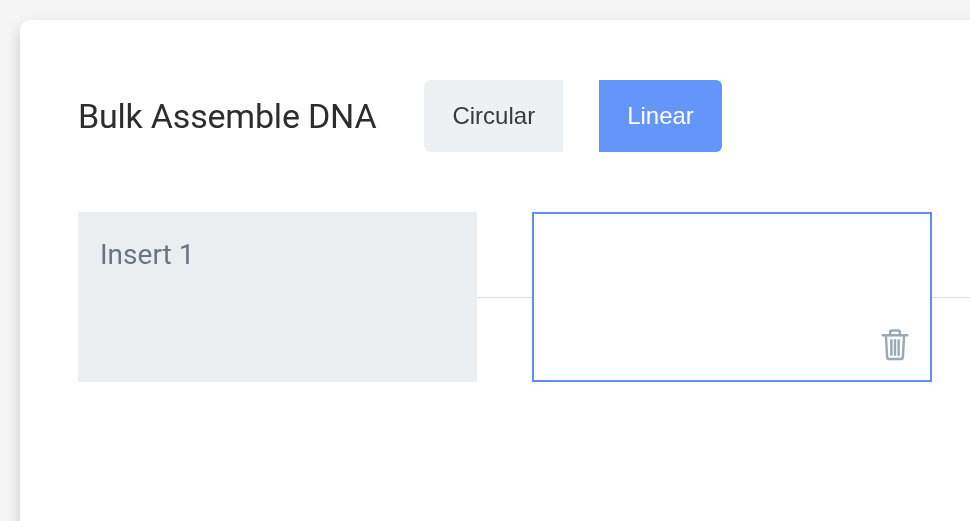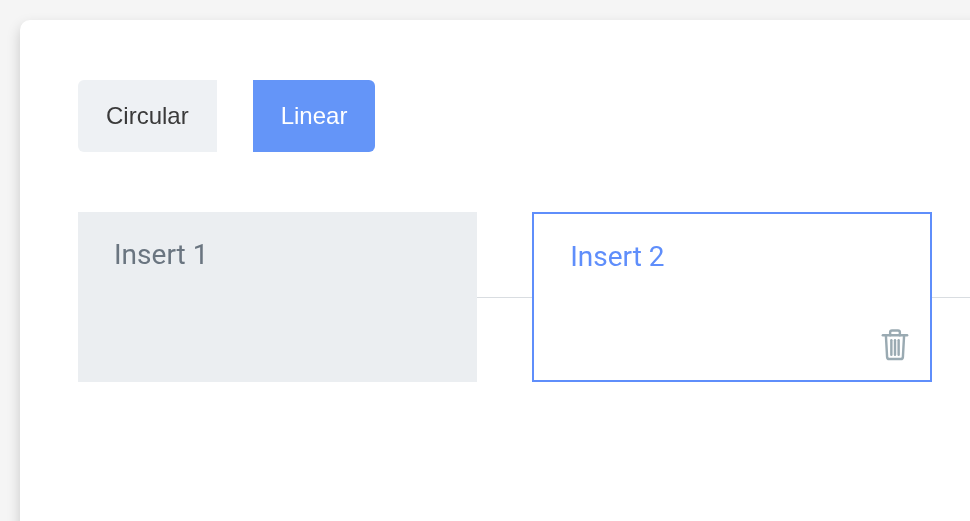--- a/index.html
+++ b/index.html
@@ -71,21 +71,21 @@
       right: -58px;
       height: 1px;
       background: #d9dde1;
       z-index: 0;
     }
     .insert-card {
       position: relative;
       z-index: 1;
       width: 472px;
       height: 170px;
-      padding: 26px 36px;
+      padding: 26px 22px;
       display: flex;
       flex-direction: column;
       justify-content: flex-start;
     }
     .insert-card.inactive {
       background: #ebeef1;
       color: #6a7580;
     }
     .insert-card.active {
       background: #ffffff;
@@ -114,38 +114,38 @@
       height: 100%;
       display: block;
     }
   </style>
 </head>
 <body>
 
 <div class="panel">
 
   <div class="header-row">
+    <h1 class="page-title">Bulk Assemble DNA</h1>
 
     <div class="toggle-group">
       <button class="toggle-btn inactive">Circular</button>
       <button class="toggle-btn active">Linear</button>
     </div>
   </div>
 
   <div class="inserts-row">
     <div class="connector-line"></div>
 
     <div class="insert-card inactive">
       <div class="insert-label">Insert 1</div>
     </div>
 
     <div class="insert-gap"></div>
 
     <div class="insert-card active">
-      <div class="insert-label">Insert 2</div>
       <div class="trash-icon">
         <svg viewBox="0 0 24 28" fill="none" stroke="currentColor" stroke-width="2" stroke-linecap="round" stroke-linejoin="round">
           <path d="M2 6h20"></path>
           <path d="M8 6V3.5C8 2.67 8.67 2 9.5 2h5c.83 0 1.5.67 1.5 1.5V6"></path>
           <path d="M4.5 6l1 18c.05.9.8 1.6 1.7 1.6h9.6c.9 0 1.65-.7 1.7-1.6l1-18"></path>
           <line x1="9" y1="10" x2="9" y2="22"></line>
           <line x1="12" y1="10" x2="12" y2="22"></line>
           <line x1="15" y1="10" x2="15" y2="22"></line>
         </svg>
       </div>

